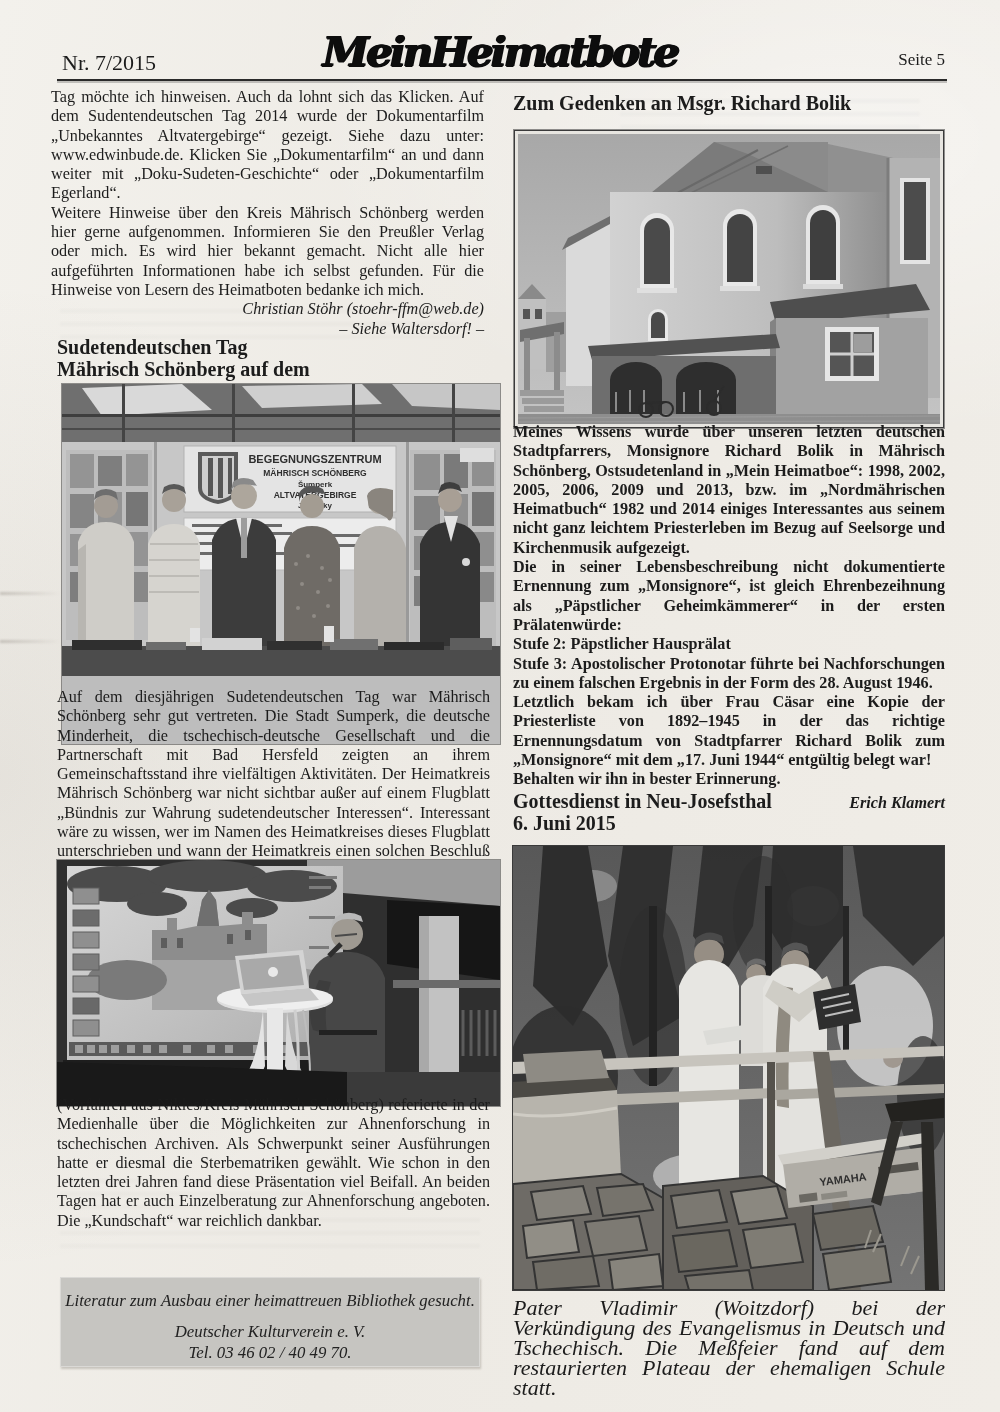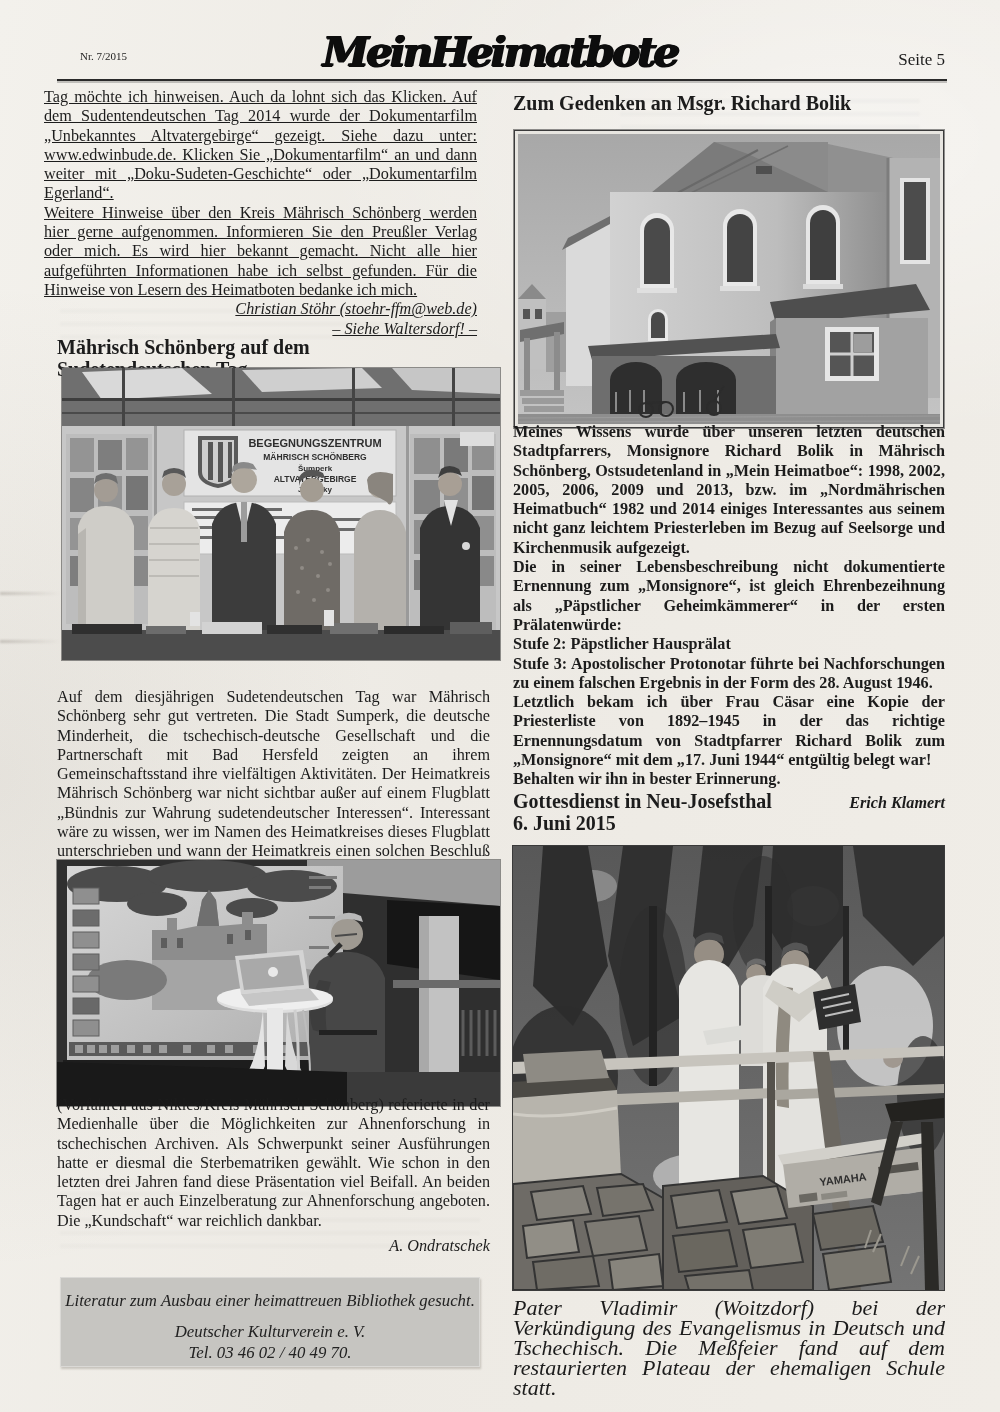--- a/index.html
+++ b/index.html
@@ -10,21 +10,21 @@
       radial-gradient(ellipse 700px 900px at 0% 55%, rgba(120,110,95,.10), rgba(120,110,95,0) 55%),
       linear-gradient(100deg, #f3f1ec 0%, #edeae4 45%, #f0ede7 100%);
     font-family:"Liberation Serif","DejaVu Serif",serif;
     color:#1c1c1c; overflow:hidden;
   }
   .crease{position:absolute; left:0; width:60px; height:3px;
     background:linear-gradient(90deg, rgba(90,80,70,.25), rgba(90,80,70,0)); filter:blur(1px);}
   .bleed{position:absolute; opacity:.06; filter:blur(1.5px);
     background:repeating-linear-gradient(180deg,#555 0 2px,transparent 2px 13px);}
   
-  .issue{position:absolute; left:80px; top:50px; font-size:11px;}
+  .issue{position:absolute; left:62px; top:50px; font-size:22px;}
   .pagenum{position:absolute; right:55px; top:50px; font-size:17px;text-align:right;}
   .masthead{position:absolute; left:0; right:0; top:28px; text-align:center;
     font-family:"DejaVu Serif",serif; font-weight:bold; font-style:italic;
     font-size:42px; letter-spacing:-3px; color:#0d0d0d;
     text-shadow:1px 0 0 #0d0d0d, -1px 0 0 #0d0d0d, 0 1px 0 #0d0d0d;
     transform:scaleY(.96);}
   .rule{position:absolute; left:57px; right:53px; top:79px; height:2px; background:#2a2a2a;
     box-shadow:0 2px 0 rgba(42,42,42,.25);}
   
   .tb{position:absolute; font-size:16.2px; line-height:19.3px; text-align:justify;}
@@ -53,33 +53,33 @@
   <div class="crease" style="top:640px"></div>
   <div class="bleed" style="left:620px; top:100px; width:300px; height:60px;"></div>
   <div class="bleed" style="left:60px; top:310px; width:400px; height:30px;"></div>
   <div class="bleed" style="left:60px; top:1180px; width:420px; height:70px;"></div>
 
   <div class="issue">Nr. 7/2015</div>
   <div class="masthead">MeinHeimatbote</div>
   <div class="pagenum">Seite 5</div>
   <div class="rule"></div>
 
-  <div class="tb" style="left:44px; top:88px; width:433px;text-decoration:underline;">
+  <div class="tb" style="left:51px; top:88px; width:433px;">
     <p>Tag möchte ich hinweisen. Auch da lohnt sich das Klicken. Auf dem Sudentendeutschen Tag 2014 wurde der Dokumentarfilm „Unbekanntes Altvatergebirge“ gezeigt. Siehe dazu unter: www.edwinbude.de. Klicken Sie „Dokumentarfilm“ an und dann weiter mit „Doku-Sudeten-Geschichte“ oder „Dokumentarfilm Egerland“.</p>
     <p>Weitere Hinweise über den Kreis Mährisch Schönberg werden hier gerne aufgenommen. Informieren Sie den Preußler Verlag oder mich. Es wird hier bekannt gemacht. Nicht alle hier aufgeführten Informationen habe ich selbst gefunden. Für die Hinweise von Lesern des Heimatboten bedanke ich mich.</p>
     <p class="sig">Christian Stöhr (stoehr-ffm@web.de)</p>
     <p class="sig">– Siehe Waltersdorf! –</p>
   </div>
 
   <div class="head" style="left:57px; top:336px; width:433px;">
+    <div>Sudetendeutschen Tag</div>
     <div>Mährisch Schönberg auf dem</div>
-    <div>Sudetendeutschen Tag</div>
-  </div>
-
-  <div class="photo" style="left:62px; top:368px; width:438px; height:292px;">
+  </div>
+
+  <div class="photo" style="left:62px; top:384px; width:438px; height:360px;">
     <svg width="438" height="292" viewBox="0 0 438 292">
       <rect width="438" height="292" fill="#b9b9b9"></rect>
 
       <g>
         <rect width="438" height="58" fill="#6f6f6f"></rect>
         <polygon points="20,4 120,0 150,26 40,32" fill="#d9d9d9"></polygon>
         <polygon points="180,2 300,0 320,20 200,24" fill="#cfcfcf"></polygon>
         <polygon points="330,0 438,0 438,26 350,22" fill="#c6c6c6"></polygon>
         <rect y="30" width="438" height="3" fill="#3e3e3e"></rect>
         <rect y="44" width="438" height="2" fill="#4a4a4a"></rect>
@@ -338,21 +338,20 @@
           <line x1="430" y1="150" x2="430" y2="196"></line>
           <line x1="438" y1="150" x2="438" y2="196"></line>
       </g>
       <polygon points="0,202 290,212 290,246 0,246" fill="#191919"></polygon>
       <rect x="290" y="212" width="153" height="34" fill="#3a3a3a"></rect>
     </svg>
   </div>
 
   <div class="tb" style="left:57px; top:1096px; width:433px;">
     <p>(Vorfahren aus Nikles/Kreis Mährisch Schönberg) referierte in der Medienhalle über die Möglichkeiten zur Ahnenforschung in tschechischen Archiven. Als Schwerpunkt seiner Ausführungen hatte er diesmal die Sterbematriken gewählt. Wie schon in den letzten drei Jahren fand diese Präsentation viel Beifall. An beiden Tagen hat er auch Einzelberatung zur Ahnenforschung angeboten. Die „Kundschaft“ war reichlich dankbar.</p>
-    <p class="sig" style="margin-top:6px">A. Ondratschek</p>
   </div>
 
   <div class="notice">
     <div class="n1">Literatur zum Ausbau einer heimattreuen Bibliothek gesucht.</div>
     <div class="n2">Deutscher Kulturverein e. V.</div>
     <div class="n3">Tel. 03 46 02 / 40 49 70.</div>
   </div>
 
   <div class="head" style="left:513px; top:92px; width:432px;">
     <div>Zum Gedenken an Msgr. Richard Bolik</div>

